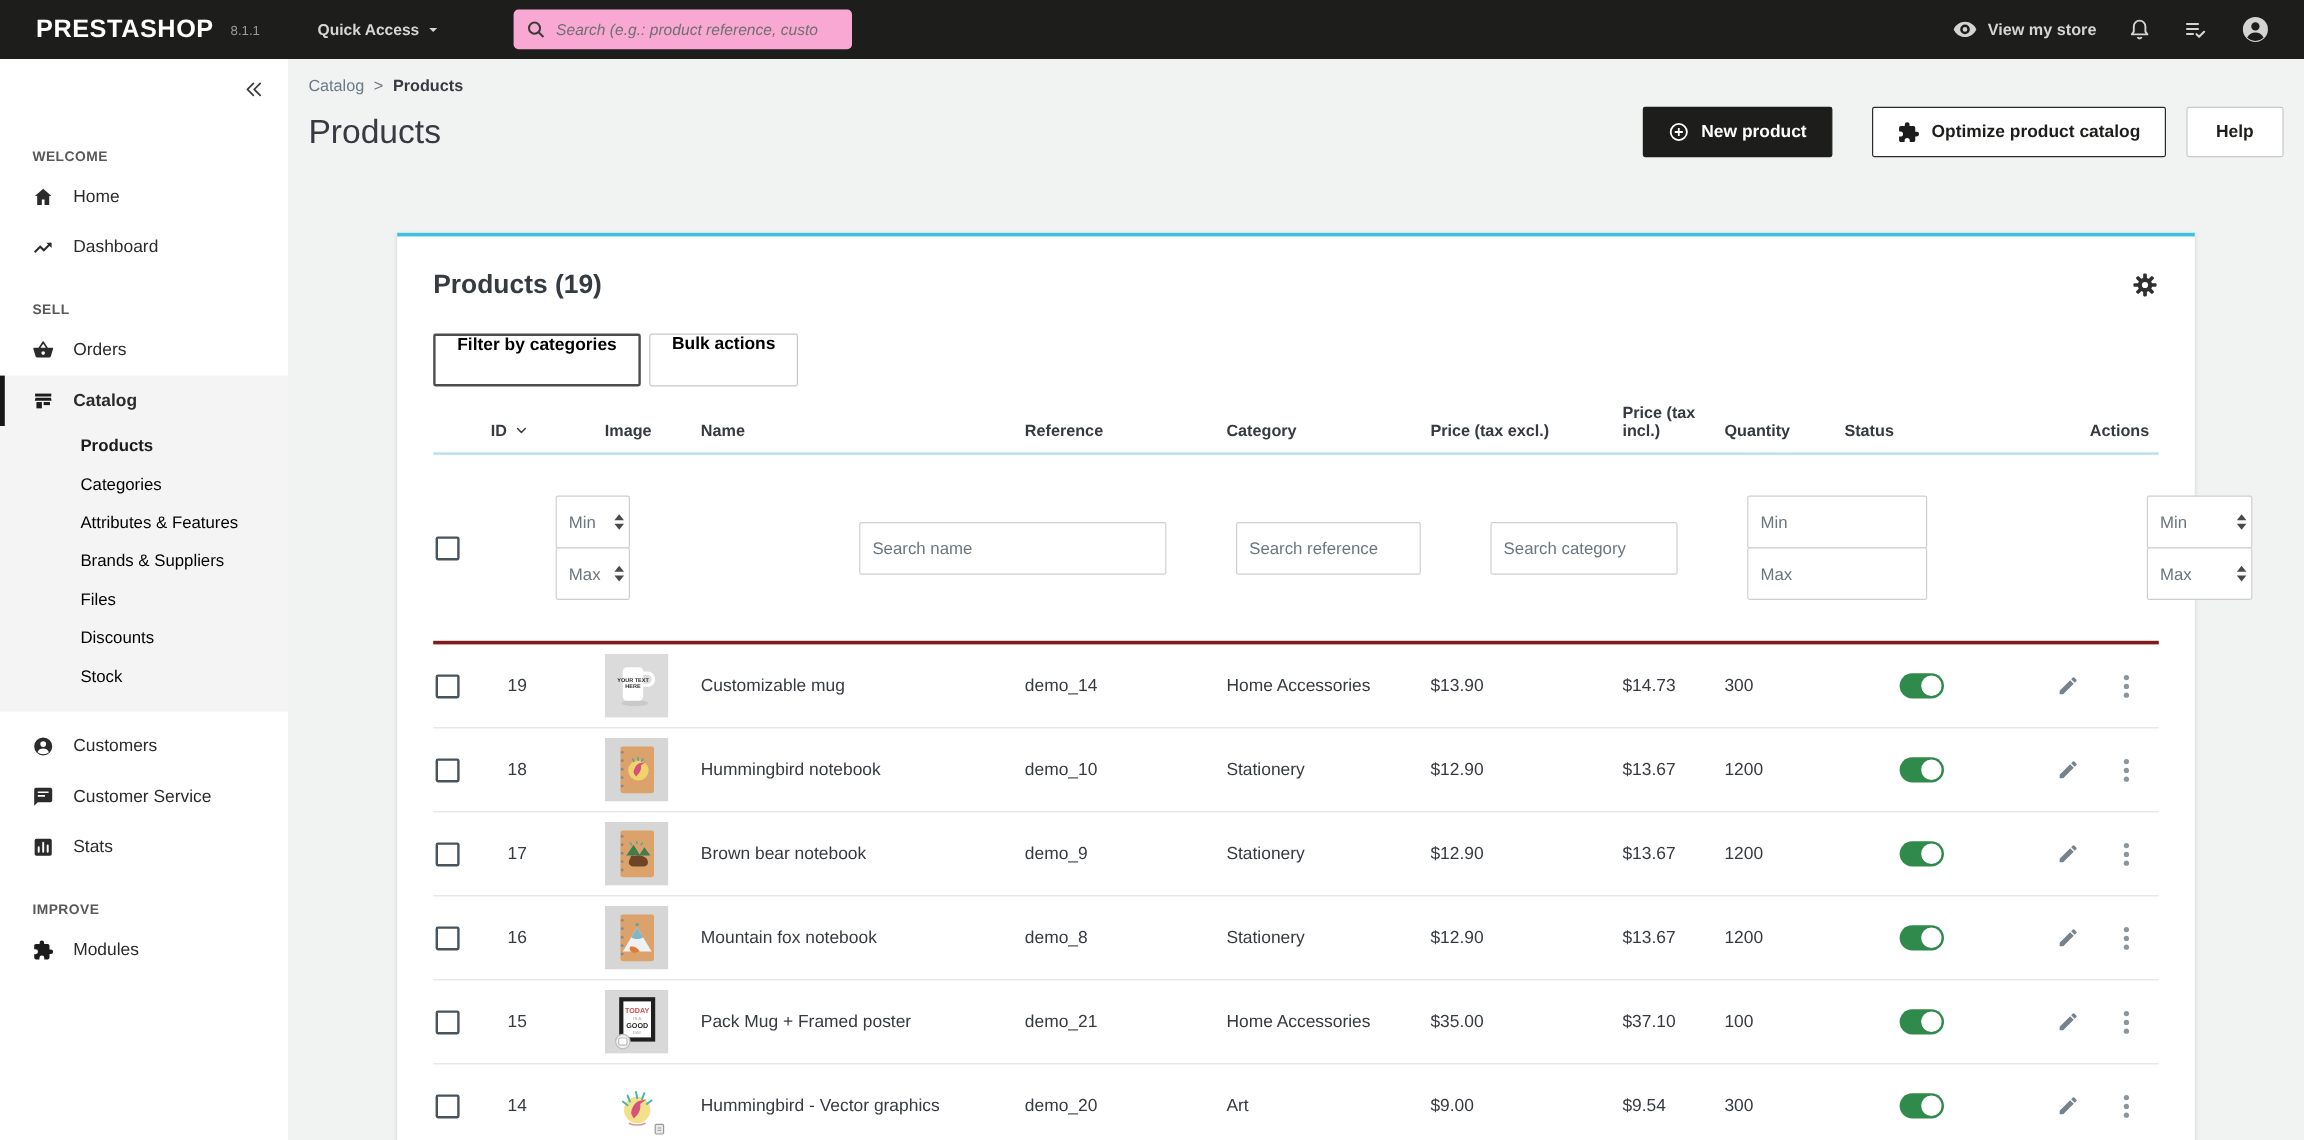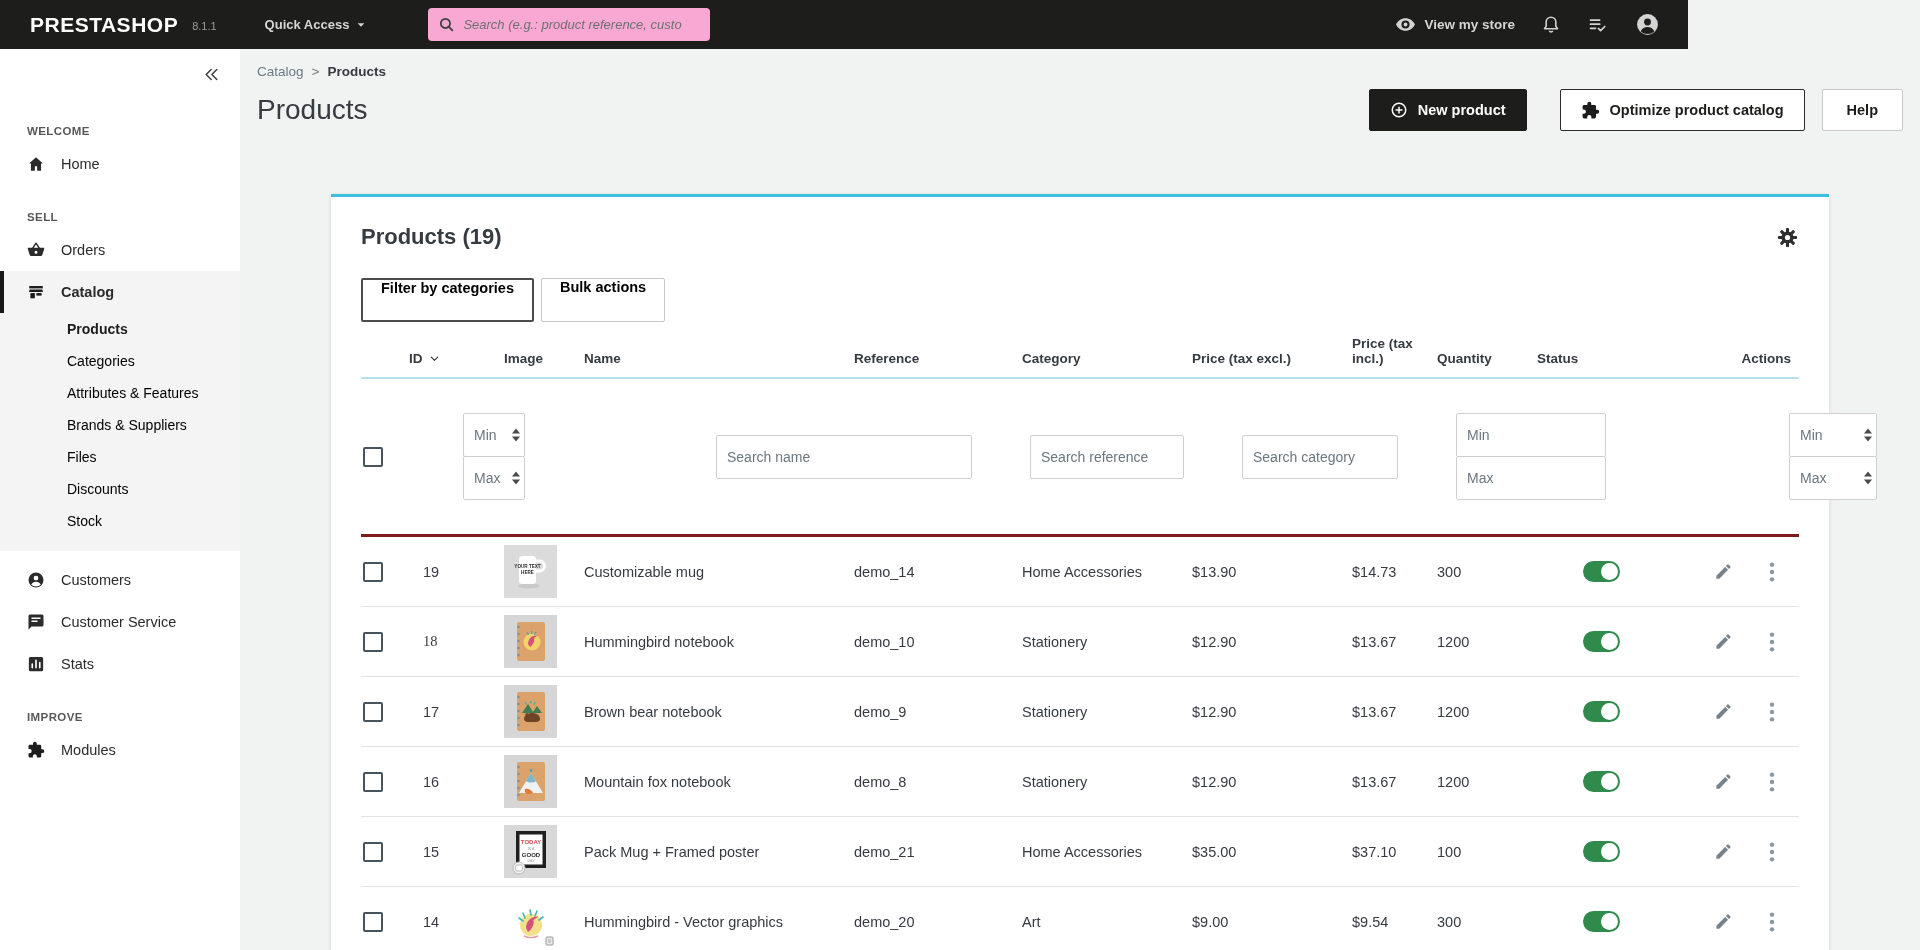--- a/index.html
+++ b/index.html
@@ -1,19 +1,19 @@
 <!DOCTYPE html>
 <html><head>
 <meta charset="utf-8">
 <style>
   * { margin:0; padding:0; box-sizing:border-box; }
   html,body { width:1920px; height:950px; overflow:hidden; font-family:"Liberation Sans", sans-serif; background:#f1f2f2; color:#363a41; }
 
   
-  .topbar { position:fixed; top:0; left:0; width:1688px; height:49px; background:#1d1d1b; display:flex; align-items:center; z-index:50; }
+  .topbar { position:fixed; top:0; left:0; width:1920px; height:49px; background:#1d1d1b; display:flex; align-items:center; z-index:50; }
   .logo { color:#fff; font-weight:800; font-size:21px; letter-spacing:.5px; margin-left:30px; }
   .version { color:#9b9b9b; font-size:11px; margin-left:14px; margin-top:2px; }
   .quick-access { display:flex; align-items:center; gap:7px; color:#d6d6d6; font-size:13px; font-weight:700; margin-left:48px; cursor:pointer; }
   .tb-search { margin-left:62px; width:282px; height:33px; background:#f9a8d4; border-radius:4px; display:flex; align-items:center; padding:0 10px; gap:8px; }
   .tb-search input { border:none; outline:none; flex:1; font-size:13px; font-style:italic; color:#444; font-family:"Liberation Sans", sans-serif; background:transparent; }
   .tb-search input::placeholder { color:#6f6f6f; }
   .tb-right { margin-left:auto; display:flex; align-items:center; gap:26px; margin-right:28px; }
   .view-store { display:flex; align-items:center; gap:8px; color:#d4d4d4; font-size:13.5px; font-weight:600; cursor:pointer; }
   .tb-icon { cursor:pointer; display:flex; align-items:center; }
 
@@ -142,20 +142,29 @@
   </div>
 
   <div class="section-label">WELCOME</div>
   <div class="nav-item">
     <span class="ico">
         <svg width="18" height="18" viewBox="0 0 24 24">
           <path d="M12 3 2.8 11.2h2.5V21h5.2v-6h3v6h5.2v-9.8h2.5z" fill="#2b2b2b"></path>
         </svg>
       </span>
     <span>Home</span>
+  </div>
+  <div class="nav-item">
+    <span class="ico">
+        <svg width="19" height="19" viewBox="0 0 24 24">
+          <path d="M2.5 17l6.2-6.2 4 4L20.5 7" stroke="#2b2b2b" stroke-width="2.2" fill="none"></path>
+          <path d="M15.5 6.5h5.8v5.8z" fill="#2b2b2b"></path>
+        </svg>
+      </span>
+    <span>Dashboard</span>
   </div>
 
   <div class="section-label">SELL</div>
   <div class="nav-item">
     <span class="ico">
         <svg width="18" height="18" viewBox="0 0 24 24">
           <path d="M17.2 9l-4.4-6.6a1 1 0 0 0-1.6 0L6.8 9H2a1 1 0 0 0-1 1.3l2.6 8.5A2 2 0 0 0 5.5 20h13a2 2 0 0 0 1.9-1.2L23 10.3A1 1 0 0 0 22 9h-4.8zM9 9l3-4.4L15 9H9zm3 8a2 2 0 1 1 0-4 2 2 0 0 1 0 4z" fill="#2b2b2b"></path>
         </svg>
       </span>
     <span>Orders</span>
@@ -401,21 +410,21 @@
                   <circle cx="3" cy="12" r="2.4" fill="#8b969e"></circle>
                   <circle cx="3" cy="20" r="2.4" fill="#8b969e"></circle>
                 </svg>
               </span>
             </div>
           </div>
           <div class="grid row">
             <div>
               <div class="cb" style="margin-left:2px"></div>
             </div>
-            <div style="padding-left: 14px; font-family: Liberation Serif, serif;">18</div>
+            <div style="padding-left: 14px;">18</div>
             <div>
               <svg class="thumb" viewBox="0 0 53 53">
                 <rect width="53" height="53" fill="#d6d6d6"></rect>
                 <rect x="13" y="7" width="28" height="39" rx="2" fill="#dca26b"></rect>
                 <circle cx="14.5" cy="12" r="1.2" fill="#8a8a8a"></circle>
                 <circle cx="14.5" cy="19" r="1.2" fill="#8a8a8a"></circle>
                 <circle cx="14.5" cy="26" r="1.2" fill="#8a8a8a"></circle>
                 <circle cx="14.5" cy="33" r="1.2" fill="#8a8a8a"></circle>
                 <circle cx="14.5" cy="40" r="1.2" fill="#8a8a8a"></circle>
                 <circle cx="28" cy="27" r="8.5" fill="#f2d26a"></circle>

